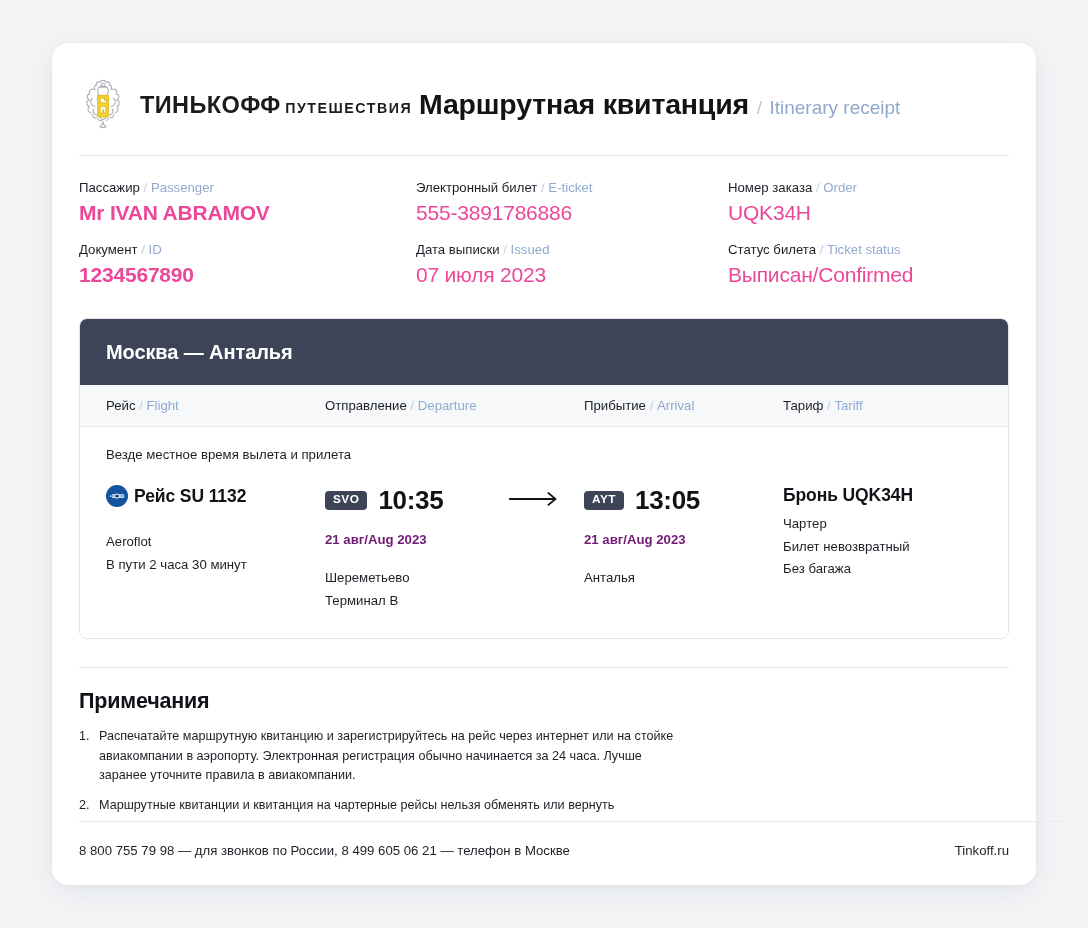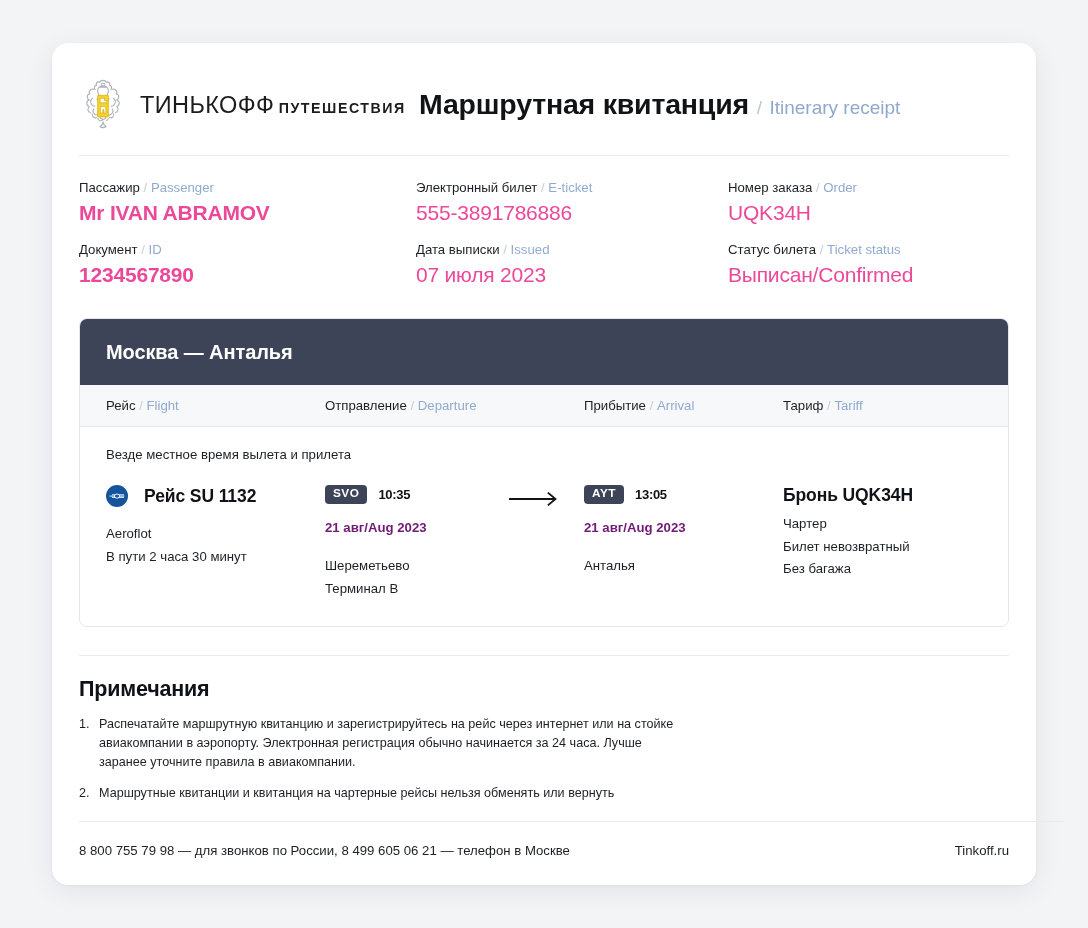--- a/index.html
+++ b/index.html
@@ -46,21 +46,21 @@
     gap: 13px;
     width: 340px;
     flex: 0 0 auto;
   }
 
   .emblem { width: 48px; height: 52px; flex: 0 0 auto; }
 
   .brand-text { line-height: 1; padding-top: 2px; }
   .brand-line1 {
     font-size: 23.5px;
-    font-weight: normal;
+    font-weight: bold;
     letter-spacing: 0.4px;
     color: #1c1c1c;
     line-height: 1.05;
   }
   .brand-line2 {
     font-size: 14.2px;
     font-weight: bold;
     letter-spacing: 1.55px;
     color: #1c1c1c;
     margin-top: 3px;
@@ -157,22 +157,22 @@
 
   .seg-grid {
     display: grid;
     grid-template-columns: 219px 160px 99px 199px 1fr;
   }
 
   
   .seg-flight-top {
     display: flex;
     align-items: center;
-    gap: 16px;
-    margin-bottom: 16px;
+    gap: 6px;
+    margin-bottom: 24px;
   }
   .airline-logo { width: 22px; height: 22px; flex: 0 0 auto; }
   .flight-no {
     font-size: 17.5px;
     font-weight: bold;
     color: #0f1216;
     letter-spacing: -0.1px;
   }
   .sub-line {
     font-size: 13.2px;
@@ -191,21 +191,21 @@
     background: #3e4458;
     color: #ffffff;
     font-size: 11.8px;
     font-weight: bold;
     letter-spacing: 0.5px;
     border-radius: 4px;
     padding: 3px 8px 4px 8px;
     line-height: 1;
   }
   .time {
-    font-size: 13px;
+    font-size: 26px;
     font-weight: bold;
     color: #0f1216;
     letter-spacing: -0.3px;
   }
   .date-line {
     font-size: 13.2px;
     font-weight: bold;
     color: #701a75;
     margin-bottom: 20px;
   }

